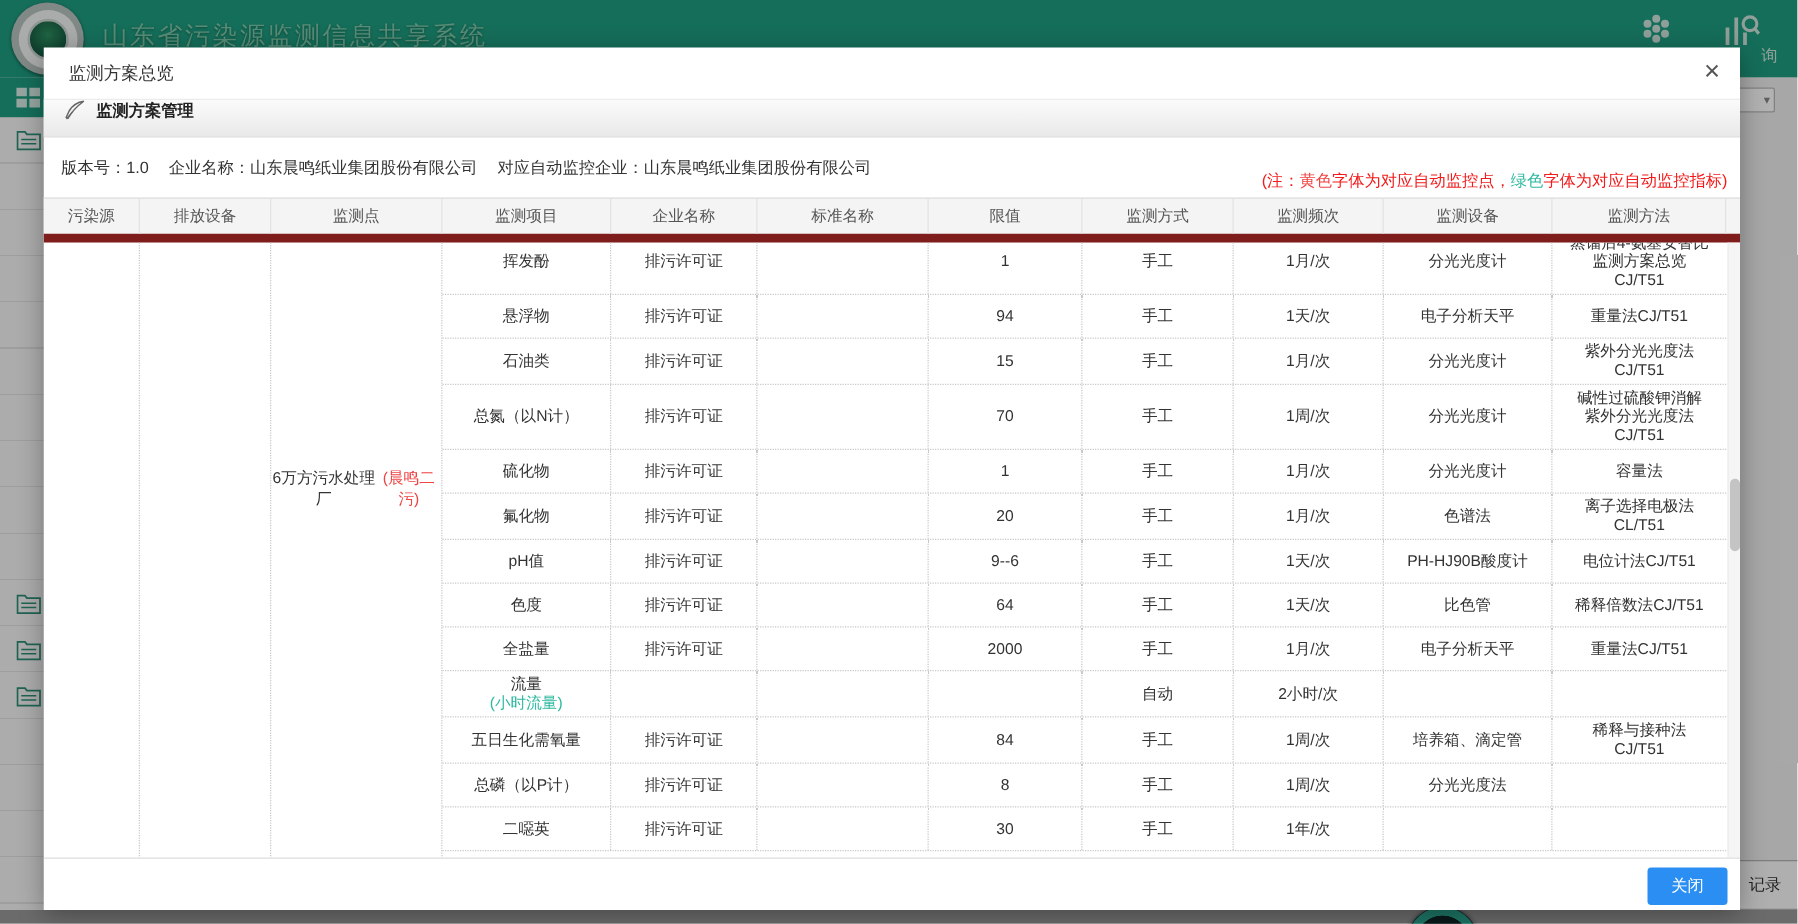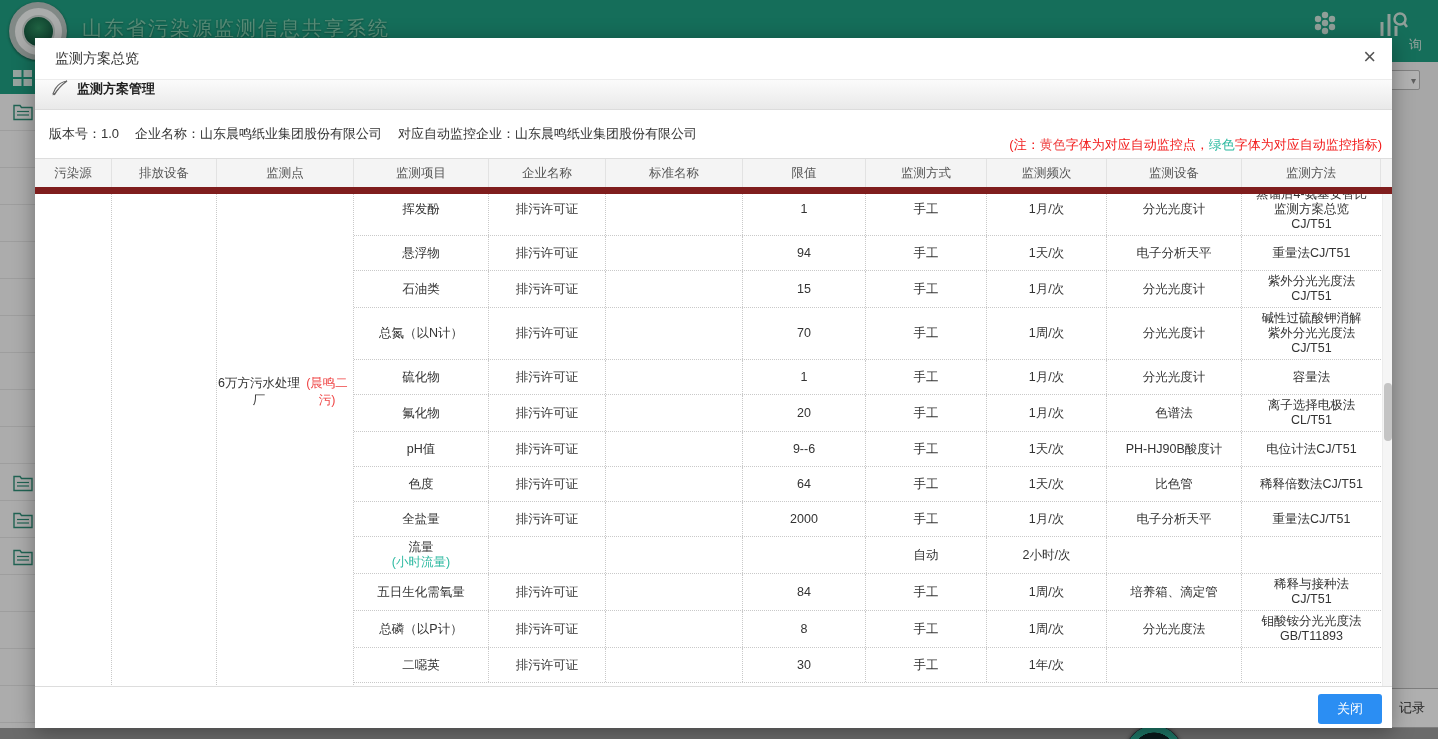--- a/index.html
+++ b/index.html
@@ -381,24 +381,20 @@
           <div class="trow">
     <div class="tc c-item">
               <div>总磷（以P计）</div>
             </div>
     <div class="tc c-basis">排污许可证</div>
     <div class="tc c-standard"></div>
     <div class="tc c-limit">8</div>
     <div class="tc c-mode">手工</div>
     <div class="tc c-freq">1周/次</div>
     <div class="tc c-device">分光光度法</div>
-    <div class="tc c-method">
-              <div>钼酸铵分光光度法</div>
-              <div>GB/T11893</div>
-            </div>
   </div>
           <div class="trow">
     <div class="tc c-item">
               <div>二噁英</div>
             </div>
     <div class="tc c-basis">排污许可证</div>
     <div class="tc c-standard"></div>
     <div class="tc c-limit">30</div>
     <div class="tc c-mode">手工</div>
     <div class="tc c-freq">1年/次</div>

